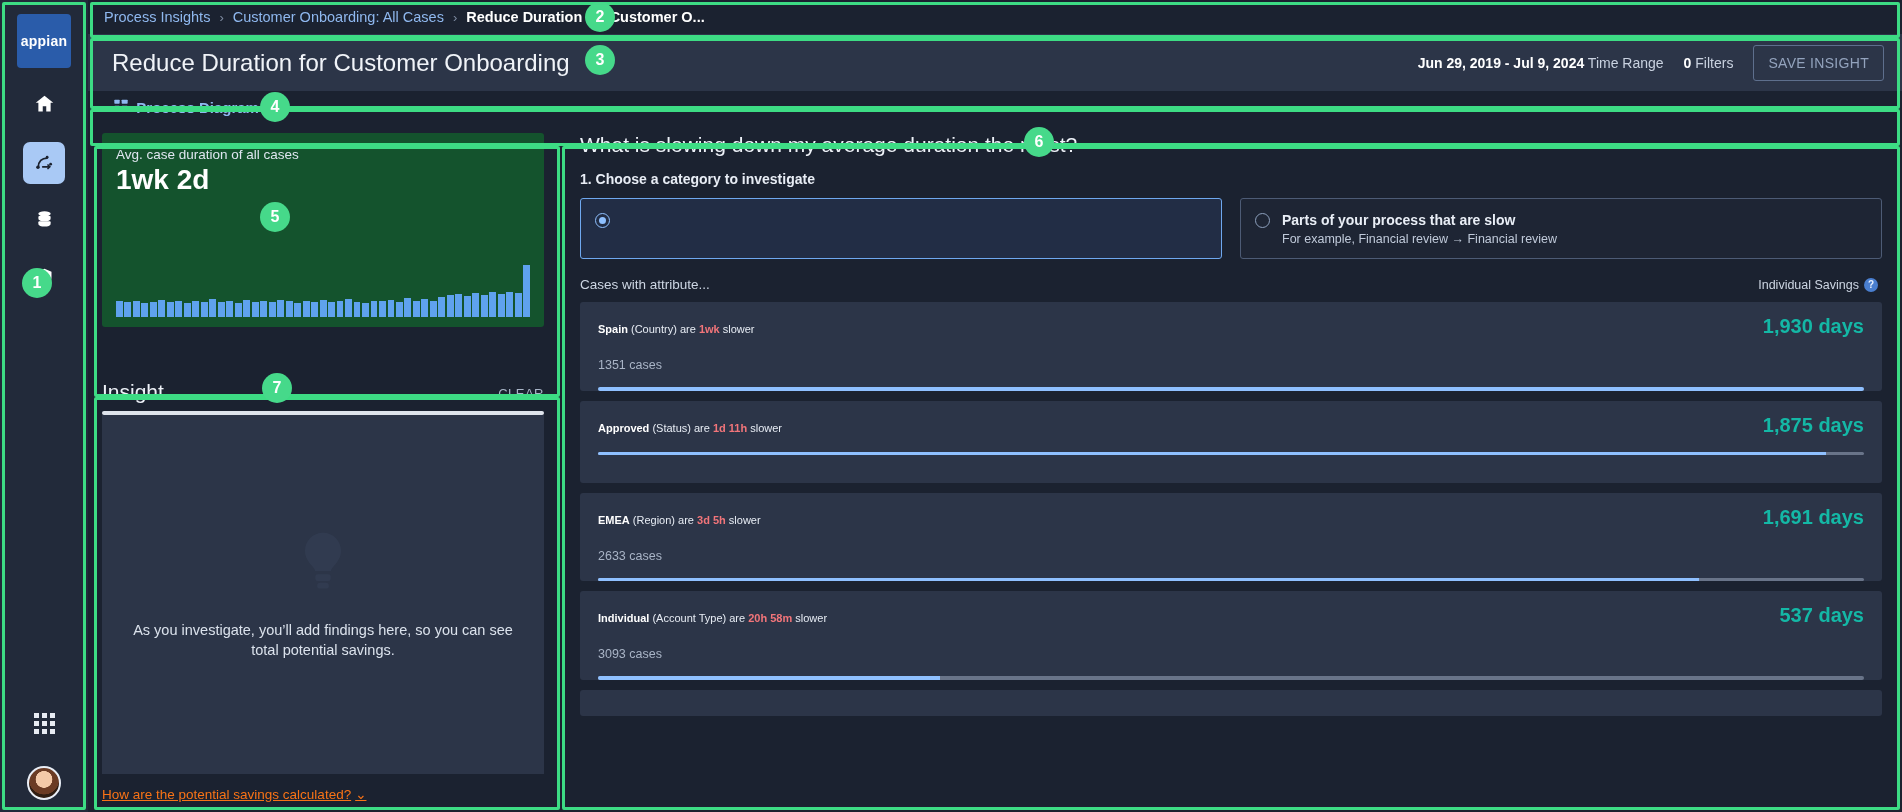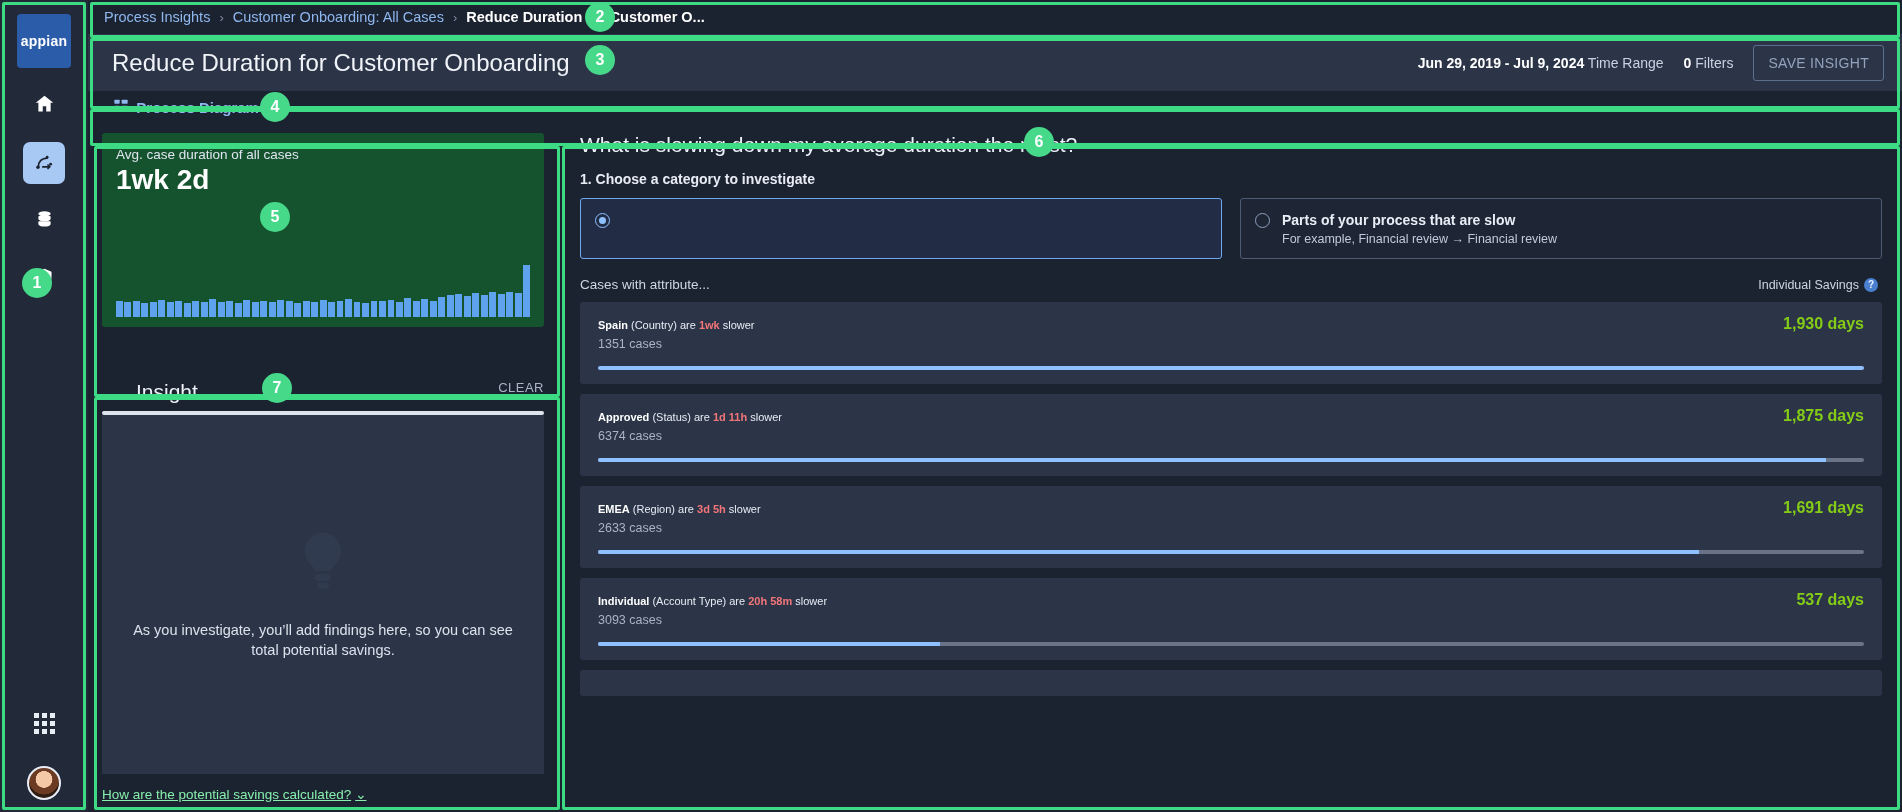--- a/index.html
+++ b/index.html
@@ -94,32 +94,32 @@
     background: #14532d; border-radius: 3px; height: 194px;
     padding: 14px 14px 0 14px; position: relative; overflow: hidden;
   }
   .card-sub { color: #dfe6f0; font-size: 13.5px; }
   .card-big { color: #ffffff; font-size: 28px; font-weight: bold; margin-top: 2px; }
   .spark { position: absolute; left: 14px; right: 14px; bottom: 10px; height: 52px;
            display: flex; align-items: flex-end; gap: 1.6px; }
   .spark i { flex: 1; background: #5fa2ee; display: block; }
 
   .panel-insight { background: #1b2230; padding: 4px 14px 10px 14px; flex: 1; display: flex; flex-direction: column; min-height: 0; }
-  .insight-head { display: flex; align-items: flex-start; justify-content: space-between; margin-bottom: 7px; margin-left: 34px; }
+  .insight-head { display: flex; align-items: flex-end; justify-content: space-between; margin-bottom: 7px; }
   .insight-title { color: #eef2f8; font-size: 21px; }
   .clear-btn { color: #aab6c8; font-size: 13px; letter-spacing: .5px; background: none; border: none;
                font-family: "Liberation Sans", sans-serif; cursor: pointer; padding-bottom: 3px; }
   .insight-rule { height: 4px; background: #dfe4ec; border-radius: 2px; }
   .insight-body {
     background: #2c3548; flex: 1; min-height: 0; display: flex; flex-direction: column;
     align-items: center; justify-content: center; padding: 14px 28px; text-align: center;
   }
   .bulb { width: 54px; height: 66px; margin-bottom: 26px; opacity: .95; }
   .insight-text { color: #dbe2ec; font-size: 14.5px; line-height: 1.32; }
-  .savings-link { color: #86efac; font-size: 13.5px; margin-top: 12px; display: inline-flex; align-items: center; gap: 4px; }
+  .savings-link { color: #f97316; font-size: 13.5px; margin-top: 12px; display: inline-flex; align-items: center; gap: 4px; }
 
   
   .rightcol { flex: 1; background: #1b2230; padding: 10px 20px 0 10px; display: flex; flex-direction: column; min-width: 0; }
   .rc-title { color: #eef2f8; font-size: 21px; font-weight: 400; margin: 0 0 14px 12px; }
   .step-label { color: #e8edf5; font-size: 14px; font-weight: bold; margin: 0 0 11px 12px; }
   .radios { display: flex; gap: 18px; margin: 0 0 18px 12px; }
   .radio-card {
     flex: 1; border: 1px solid #4d5b75; border-radius: 3px; padding: 12px 14px;
     display: flex; gap: 12px; align-items: flex-start; cursor: pointer; background: #1e2534;
   }
@@ -140,22 +140,22 @@
     font-size: 10px; display: inline-flex; align-items: center; justify-content: center; font-weight: bold;
   }
 
   .rows { flex: 1; overflow: hidden; display: flex; flex-direction: column; gap: 10px; padding-left: 12px; }
   .rowcard { background: #2c3548; border-radius: 3px; padding: 13px 18px 0 18px; min-height: 82px; flex: 0 0 auto; cursor: pointer; }
   .rowcard.partial { min-height: 26px; padding: 0; }
   .row-top { display: flex; justify-content: space-between; align-items: baseline; }
   .row-title { font-size: 11px; color: #e7ecf4; }
   .row-title b { font-weight: bold; color: #ffffff; }
   .row-title .slow { color: #f2757a; font-weight: bold; }
-  .row-days { font-size: 16px; font-weight: bold; color: #84cc16; white-space: nowrap; }
-  .row-cases { color: #a9b4c6; font-size: 12.5px; margin-top: 4px; }
+  .row-days { font-size: 20px; font-weight: bold; color: #14b8a6; white-space: nowrap; }
+  .row-cases { color: #a9b4c6; font-size: 12.5px; margin-top: 20px; }
   .track { height: 3.5px; background: #697489; border-radius: 2px; margin-top: 15px; overflow: hidden; }
   .track i { display: block; height: 100%; background: #8fc0ff; }
 </style>
 </head>
 <body>
 
 <div class="app">
 
   <div class="rail">
     <div class="logo">
@@ -381,21 +381,20 @@
               <div class="row-cases">1351 cases</div>
               <div class="track">
                 <i style="width: 100%;"></i>
               </div>
             </div>
             <div class="rowcard">
               <div class="row-top">
                 <div class="row-title"><b>Approved</b><span> (Status) are </span><span class="slow">1d 11h</span><span> slower</span></div>
                 <div class="row-days">1,875 days</div>
               </div>
-              <div class="row-cases">6374 cases</div>
               <div class="track">
                 <i style="width: 97%;"></i>
               </div>
             </div>
             <div class="rowcard">
               <div class="row-top">
                 <div class="row-title"><b>EMEA</b><span> (Region) are </span><span class="slow">3d 5h</span><span> slower</span></div>
                 <div class="row-days">1,691 days</div>
               </div>
               <div class="row-cases">2633 cases</div>

